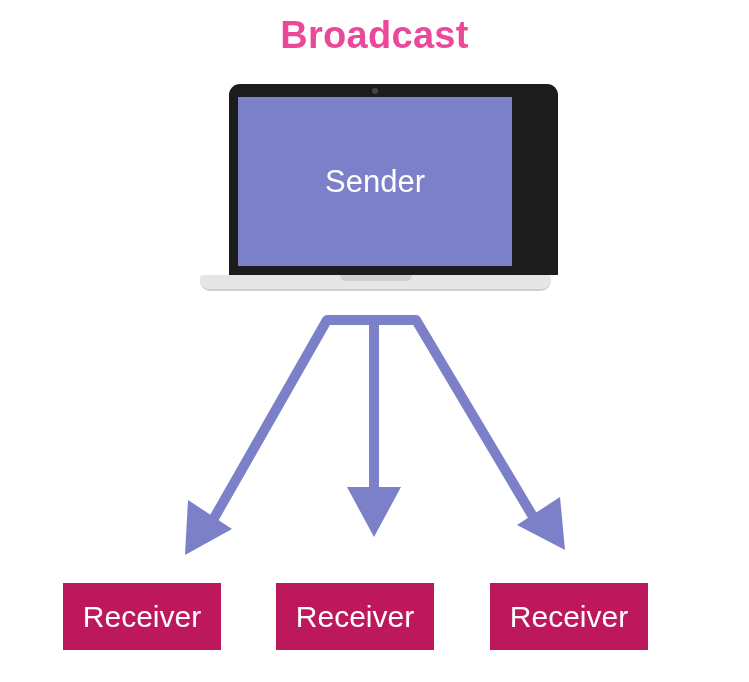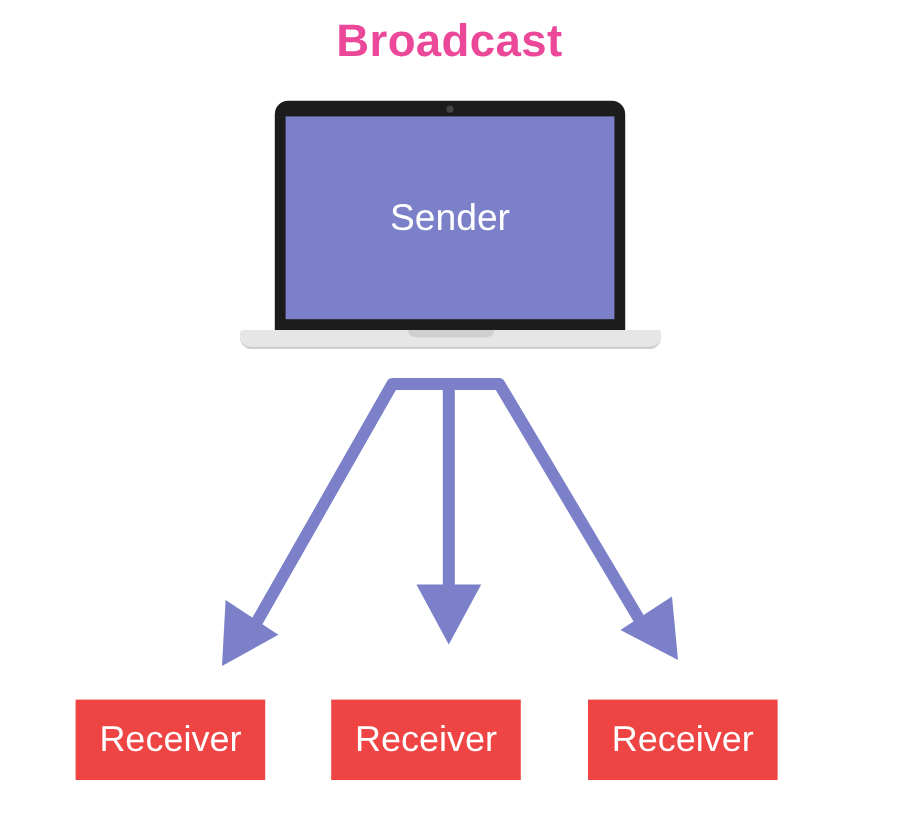--- a/index.html
+++ b/index.html
@@ -1,24 +1,24 @@
 <!DOCTYPE html>
 <html><head>
 <meta charset="utf-8">
 <style>
   html, body { margin:0; padding:0; background:#ffffff; }
   body { width:749px; height:682px; position:relative; overflow:hidden; font-family:"Liberation Sans", sans-serif; }
   .title { position:absolute; left:0; width:749px; top:14px; text-align:center; font-size:38px; font-weight:bold; color:#ec4899; letter-spacing:0.3px; }
-  .laptop-lid { position:absolute; left:229px; top:84px; width:292px; height:191px; background:#1c1c1c; border-radius:11px 11px 0 0; }
+  .laptop-lid { position:absolute; left:229px; top:84px; width:292px; height:191px; background:#1c1c1c; border-radius:11px 11px 0 0;padding-left:37px; }
   .camera { position:absolute; left:143px; top:4px; width:6px; height:6px; border-radius:50%; background:#444; }
   .screen { position:absolute; left:9px; top:13px; width:274px; height:169px; background:#7b80c9; display:flex; align-items:center; justify-content:center; color:#fff; font-size:31px; }
   .laptop-base { position:absolute; left:200px; top:275px; width:351px; height:16px; background:#e6e6e6; border-radius:3px 3px 10px 10px; border-bottom:2px solid #cfcfcf; box-sizing:border-box; }
   .notch { position:absolute; left:140px; top:0; width:72px; height:6px; background:#cfcfcf; border-radius:0 0 6px 6px; }
   svg.arrows { position:absolute; left:0; top:0; }
-  .receiver { position:absolute; top:583px; width:158px; height:67px; background:#ef4444; color:#fff; font-size:30px; display:flex; align-items:center; justify-content:center; }
+  .receiver { position:absolute; top:583px; width:158px; height:67px; background:#be185d; color:#fff; font-size:30px; display:flex; align-items:center; justify-content:center; }
 </style>
 </head>
 <body>
 
 <div class="title">Broadcast</div>
 
 <div class="laptop-lid">
   <div class="camera"></div>
   <div class="screen">
     <span>Sender</span>

